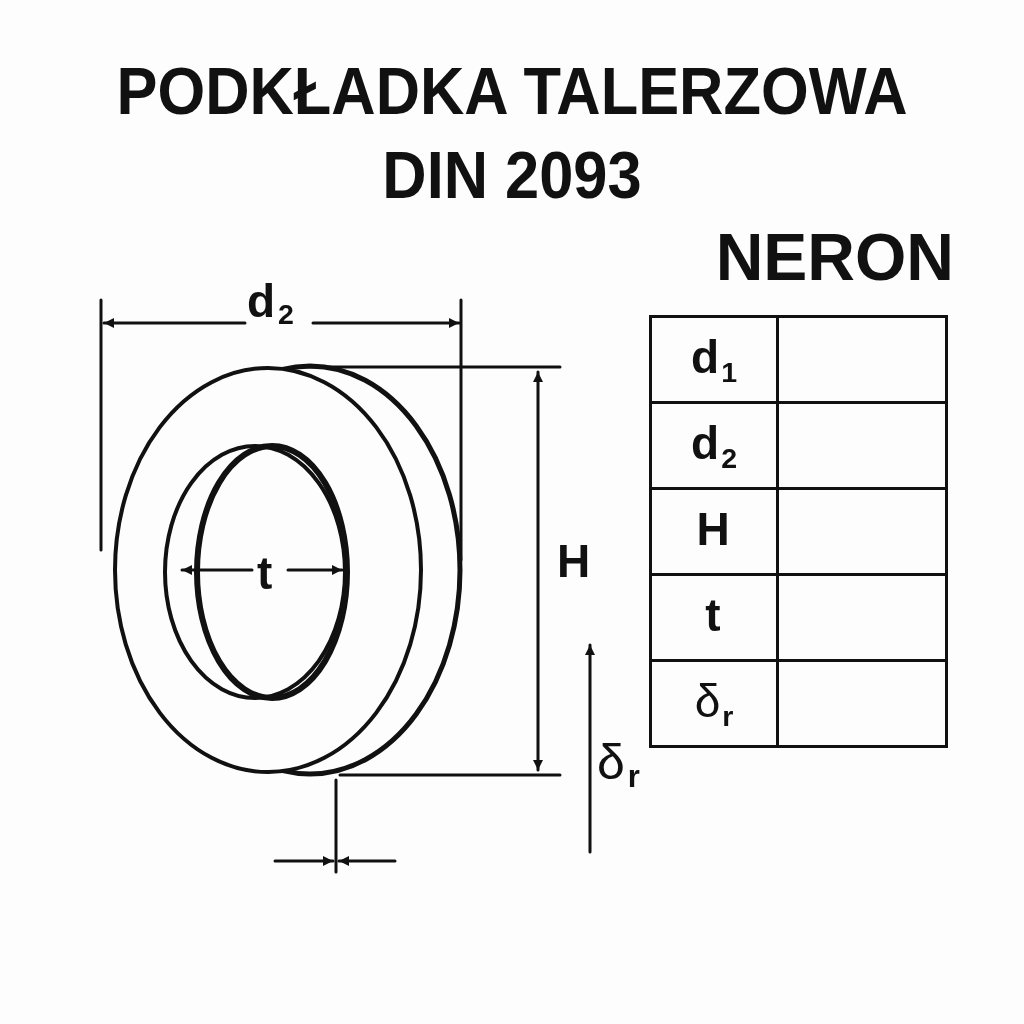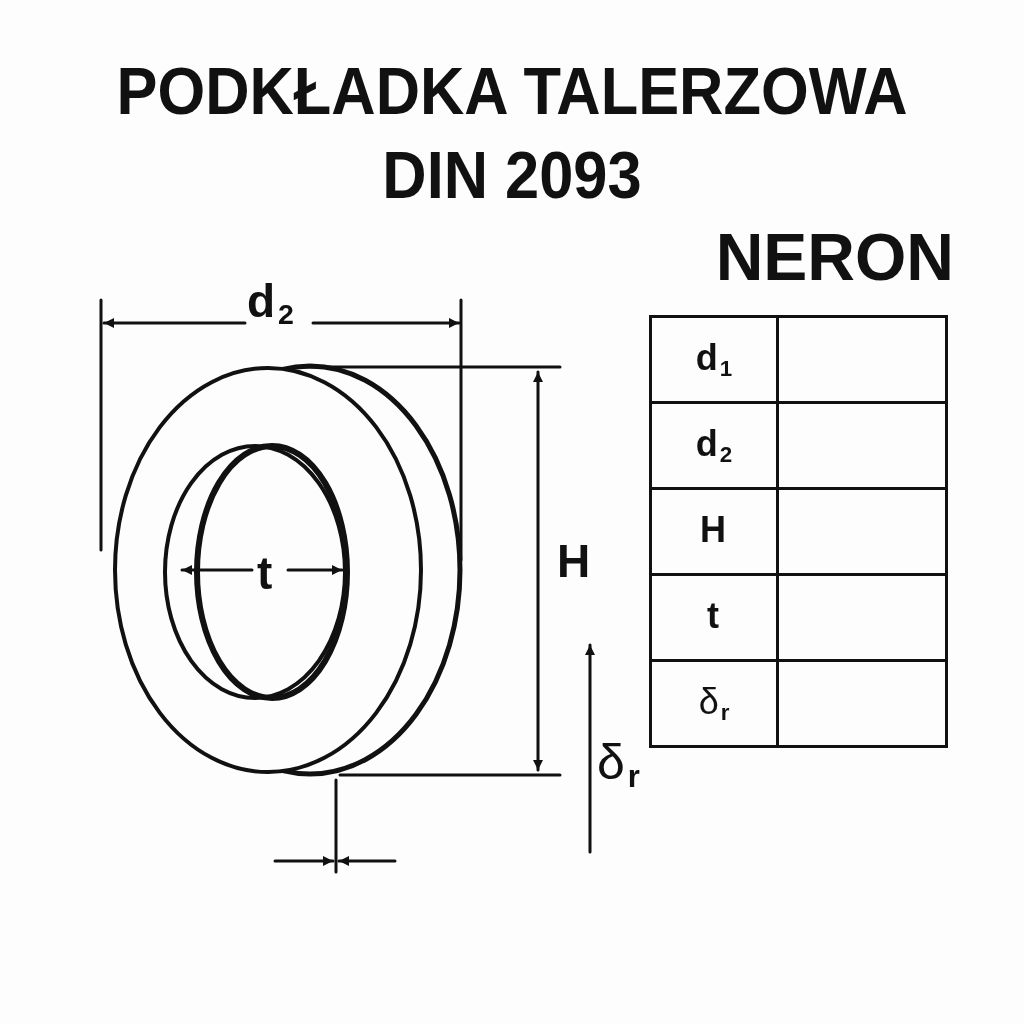--- a/index.html
+++ b/index.html
@@ -19,21 +19,21 @@
   }
   svg.drawing { position: absolute; left: 0; top: 0; }
   .lbl { position: absolute; font-weight: bold; line-height: 1; }
   .lbl sub { font-size: 0.62em; vertical-align: -0.25em; margin-left: 3px; }
   table.spec {
     position: absolute; left: 649px; top: 315px; border-collapse: collapse;
     border: 3px solid #111;
   }
   table.spec td {
     border: 3px solid #111; height: 83px; padding: 0; text-align: center; vertical-align: middle;
-    font-weight: bold; font-size: 36px;
+    font-weight: bold; font-size: 46px;
   }
   table.spec td.sym { width: 124px; }
   table.spec td.val { width: 166px; }
   table.spec sub { font-size: 0.62em; vertical-align: -0.3em; margin-left: 2px; }
 </style>
 </head>
 <body>
 
 <div id="title1" class="title">PODKŁADKA TALERZOWA</div>
 <div id="title2" class="title">DIN 2093</div>

